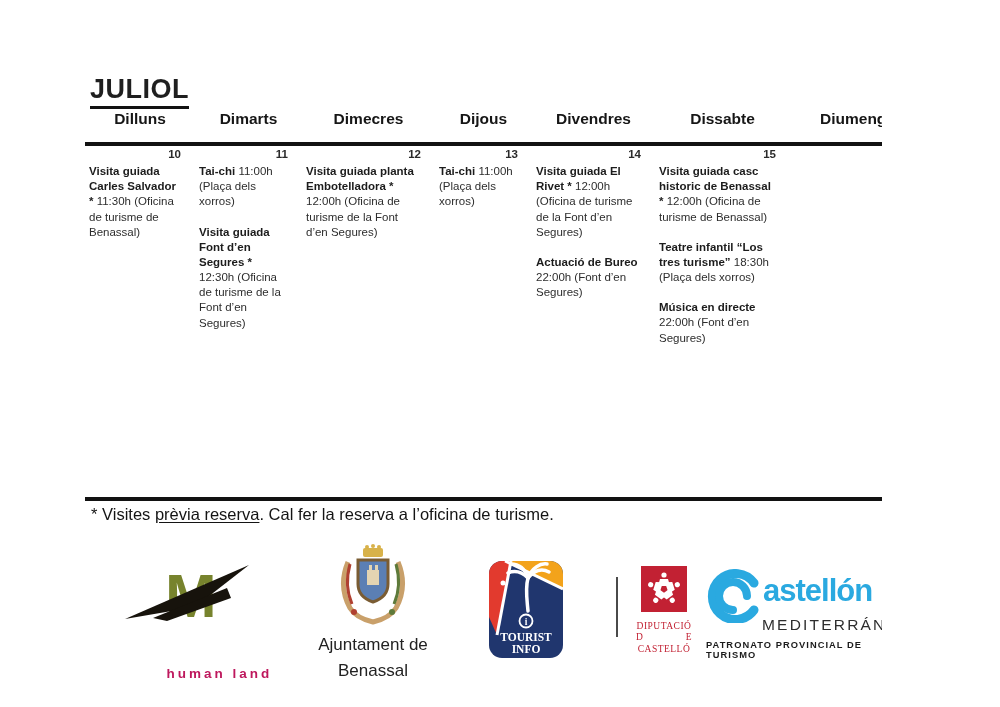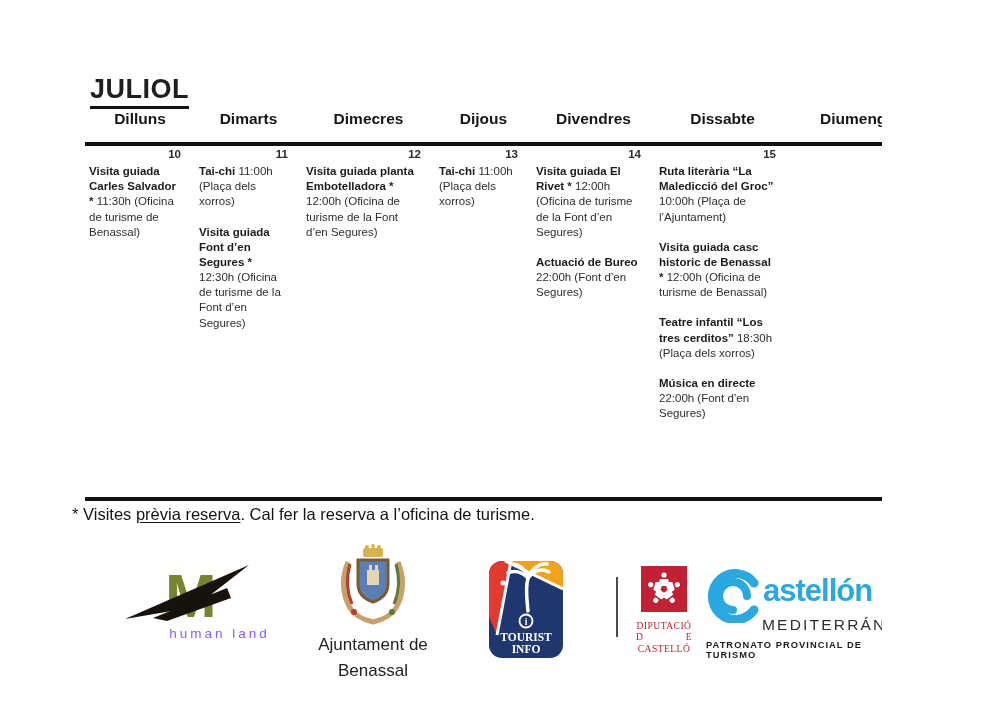--- a/index.html
+++ b/index.html
@@ -17,30 +17,30 @@
   .day-cell { text-align:center; font-weight:bold; font-size:15.5px; color:#161616; }
   .rule { position:absolute; left:85px; width:840px; height:4px; background:#121212; }
   .rule-top { top:142px; }
   .rule-bottom { top:497px; }
   .cal-body { position:absolute; left:85px; top:148px; width:840px; align-items:start; }
   .col { padding:0 14px 0 4px; }
   .date-num { text-align:right; font-weight:bold; font-size:11.5px; color:#2a2a2a; margin-bottom:4px; }
   .date-num.highlight { color:#c9883f; }
   .event { font-size:11.5px; line-height:1.32; margin-bottom:15px; color:#2d2d2d; }
   .event b { color:#1c1c1c; }
-  .note { position:absolute; left:72px; top:505px; font-size:16.5px; color:#141414; }
+  .note { position:absolute; left:91px; top:505px; font-size:16.5px; color:#141414; }
   .note u { text-underline-offset:2px; }
 
   
   .logo { position:absolute; text-align:center; }
   .logo-altmaestrat { left:95px; top:560px; width:215px; }
   .am-name { font-size:28px; color:#1c1a16; margin-top:-2px; }
   .am-alt { font-family:"Liberation Serif", serif; font-weight:normal; }
   .am-maestrat { font-weight:bold; letter-spacing:-0.5px; }
-  .am-tagline { font-size:13.5px; font-weight:normal; letter-spacing:3px; color:#8b5cf6; padding-left:34px; }
+  .am-tagline { font-size:13.5px; font-weight:bold; letter-spacing:3px; color:#be185d; padding-left:34px;margin-top:40px; }
   .logo-ajuntament { left:318px; top:544px; width:110px; }
   .aj-text { font-size:17px; line-height:1.55; color:#222; margin-top:2px; }
   .logo-tourist { left:489px; top:561px; width:74px; }
   .sep { position:absolute; width:2px; }
   .sep-1 { left:616px; top:577px; height:60px; background:#4a4a4a; }
   .sep-2 { left:906px; top:575px; height:63px; width:2.5px; background:#2aa9e0; }
   .logo-diputacio { left:631px; top:566px; width:66px; }
   .dip-text { font-family:"Liberation Serif", serif; color:#c22133; font-size:9.5px;
               letter-spacing:0.5px; margin-top:5px; line-height:1.2; }
   .dip-mid { display:flex; justify-content:space-between; padding:0 5px; }
@@ -87,23 +87,22 @@
         <div class="date-num">13</div>
         <div class="event"><b>Tai-chi</b><span> 11:00h (Plaça dels xorros)</span></div>
       </div>
       <div class="col">
         <div class="date-num">14</div>
         <div class="event"><b>Visita guiada El Rivet *</b><span> 12:00h (Oficina de turisme de la Font d’en Segures)</span></div>
         <div class="event"><b>Actuació de Bureo</b><span> 22:00h (Font d’en Segures)</span></div>
       </div>
       <div class="col">
         <div class="date-num">15</div>
-        <div class="event"><b>Ruta literària “La Maledicció del Groc”</b><span> 10:00h (Plaça de l’Ajuntament)</span></div>
         <div class="event"><b>Visita guiada casc historic de Benassal *</b><span> 12:00h (Oficina de turisme de Benassal)</span></div>
-        <div class="event"><b>Teatre infantil “Los tres cerditos”</b><span> 18:30h (Plaça dels xorros)</span></div>
+        <div class="event"><b>Teatre infantil “Los tres turisme”</b><span> 18:30h (Plaça dels xorros)</span></div>
         <div class="event"><b>Música en directe</b><span> 22:00h (Font d’en Segures)</span></div>
       </div>
       <div class="col">
         <div class="date-num highlight">16</div>
       </div>
     </div>
 
   <div class="rule rule-bottom"></div>
 
   <p class="note"><span>* Visites </span><u>prèvia reserva</u><span>. Cal fer la reserva a l’oficina de turisme.</span></p>

